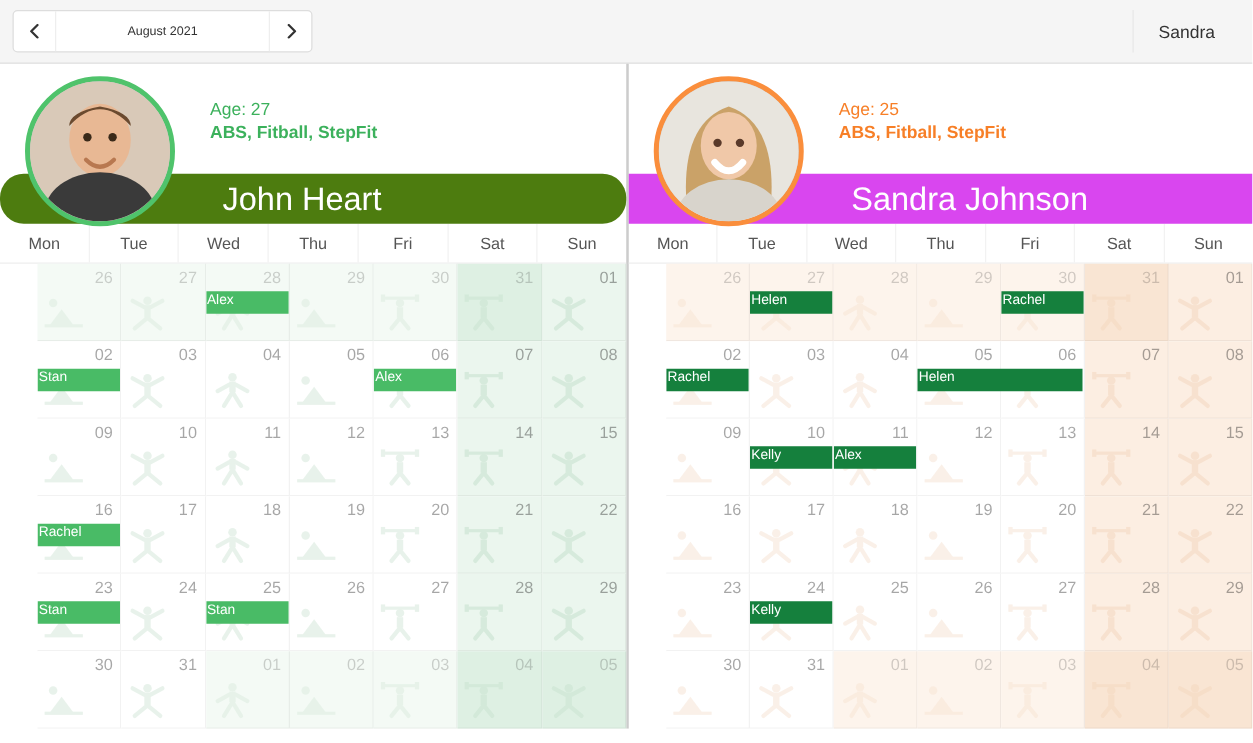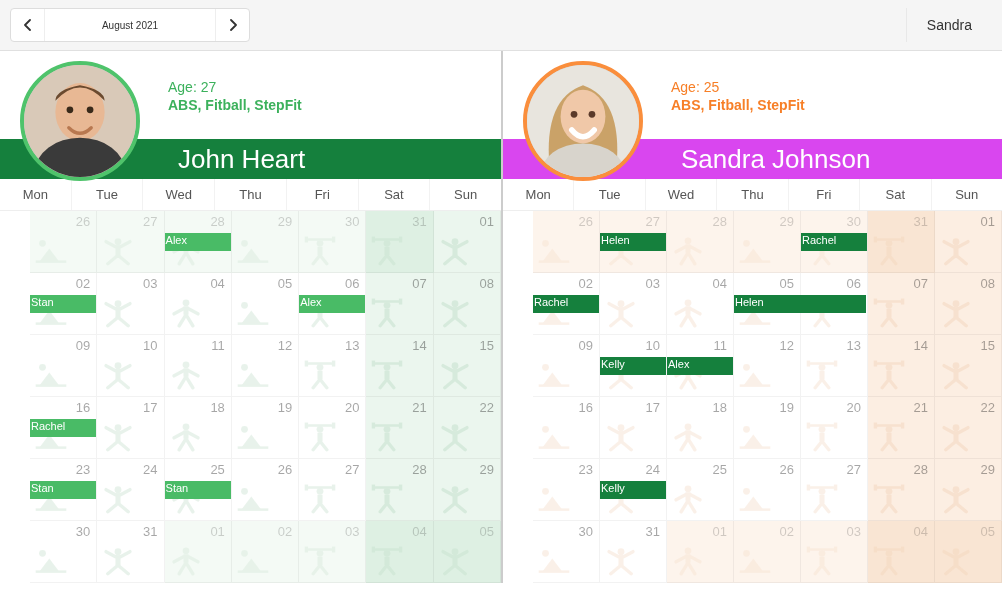--- a/index.html
+++ b/index.html
@@ -22,21 +22,21 @@
   .avatar-ring { width: 120px; height: 120px; border-radius: 50%; border: 4px solid; background: #ccc; display:flex; align-items:center; justify-content:center; overflow:hidden;}
   .john .avatar-ring { border-color: #4fc36b; }
   .sandra .avatar-ring { border-color: #fa8e3c; }
   .avatar-svg { width:100%; height:100%; }
   .info { margin-left: 28px; margin-top: 18px; font-size: 14px; }
   .john .info { color: #3cb15c; }
   .sandra .info { color: #f77f27; }
   .info .age { font-weight: 400; }
   .info .skills { font-weight: 700; margin-top: 2px; }
   .name-bar { position: absolute; left: 0; right: 0; bottom: 0; height: 40px; display: flex; align-items: center; padding-left: 178px; color: #fff; font-size: 26px; font-weight: 300; }
-  .john .name-bar { background: #15803d; }
+  .john .name-bar { background: #4d7c0f; border-radius: 19px; }
   .sandra .name-bar { background: #d946ef; }
 
   .dow-row { display: flex; border-bottom: 1px solid #eee; }
   .dow { flex: 1; text-align: center; font-size: 13px; color: #555; padding: 8px 0; border-right: 1px solid #f2f2f2; }
   .dow:last-child { border-right: none; }
 
   .grid { display: flex; flex-wrap: wrap; margin-left: 30px; }
   .cell { width: calc(100% / 7); height: 62px; border-right: 1px solid rgba(0,0,0,0.05); border-bottom: 1px solid rgba(0,0,0,0.05); position: relative; padding: 3px 4px; overflow: hidden; }
   .daynum { position: absolute; top: 3px; right: 6px; font-size: 13px; color: rgba(0,0,0,0.35); }
   .ficon { position: absolute; left: 4px; bottom: 2px; opacity: 0.12; }

